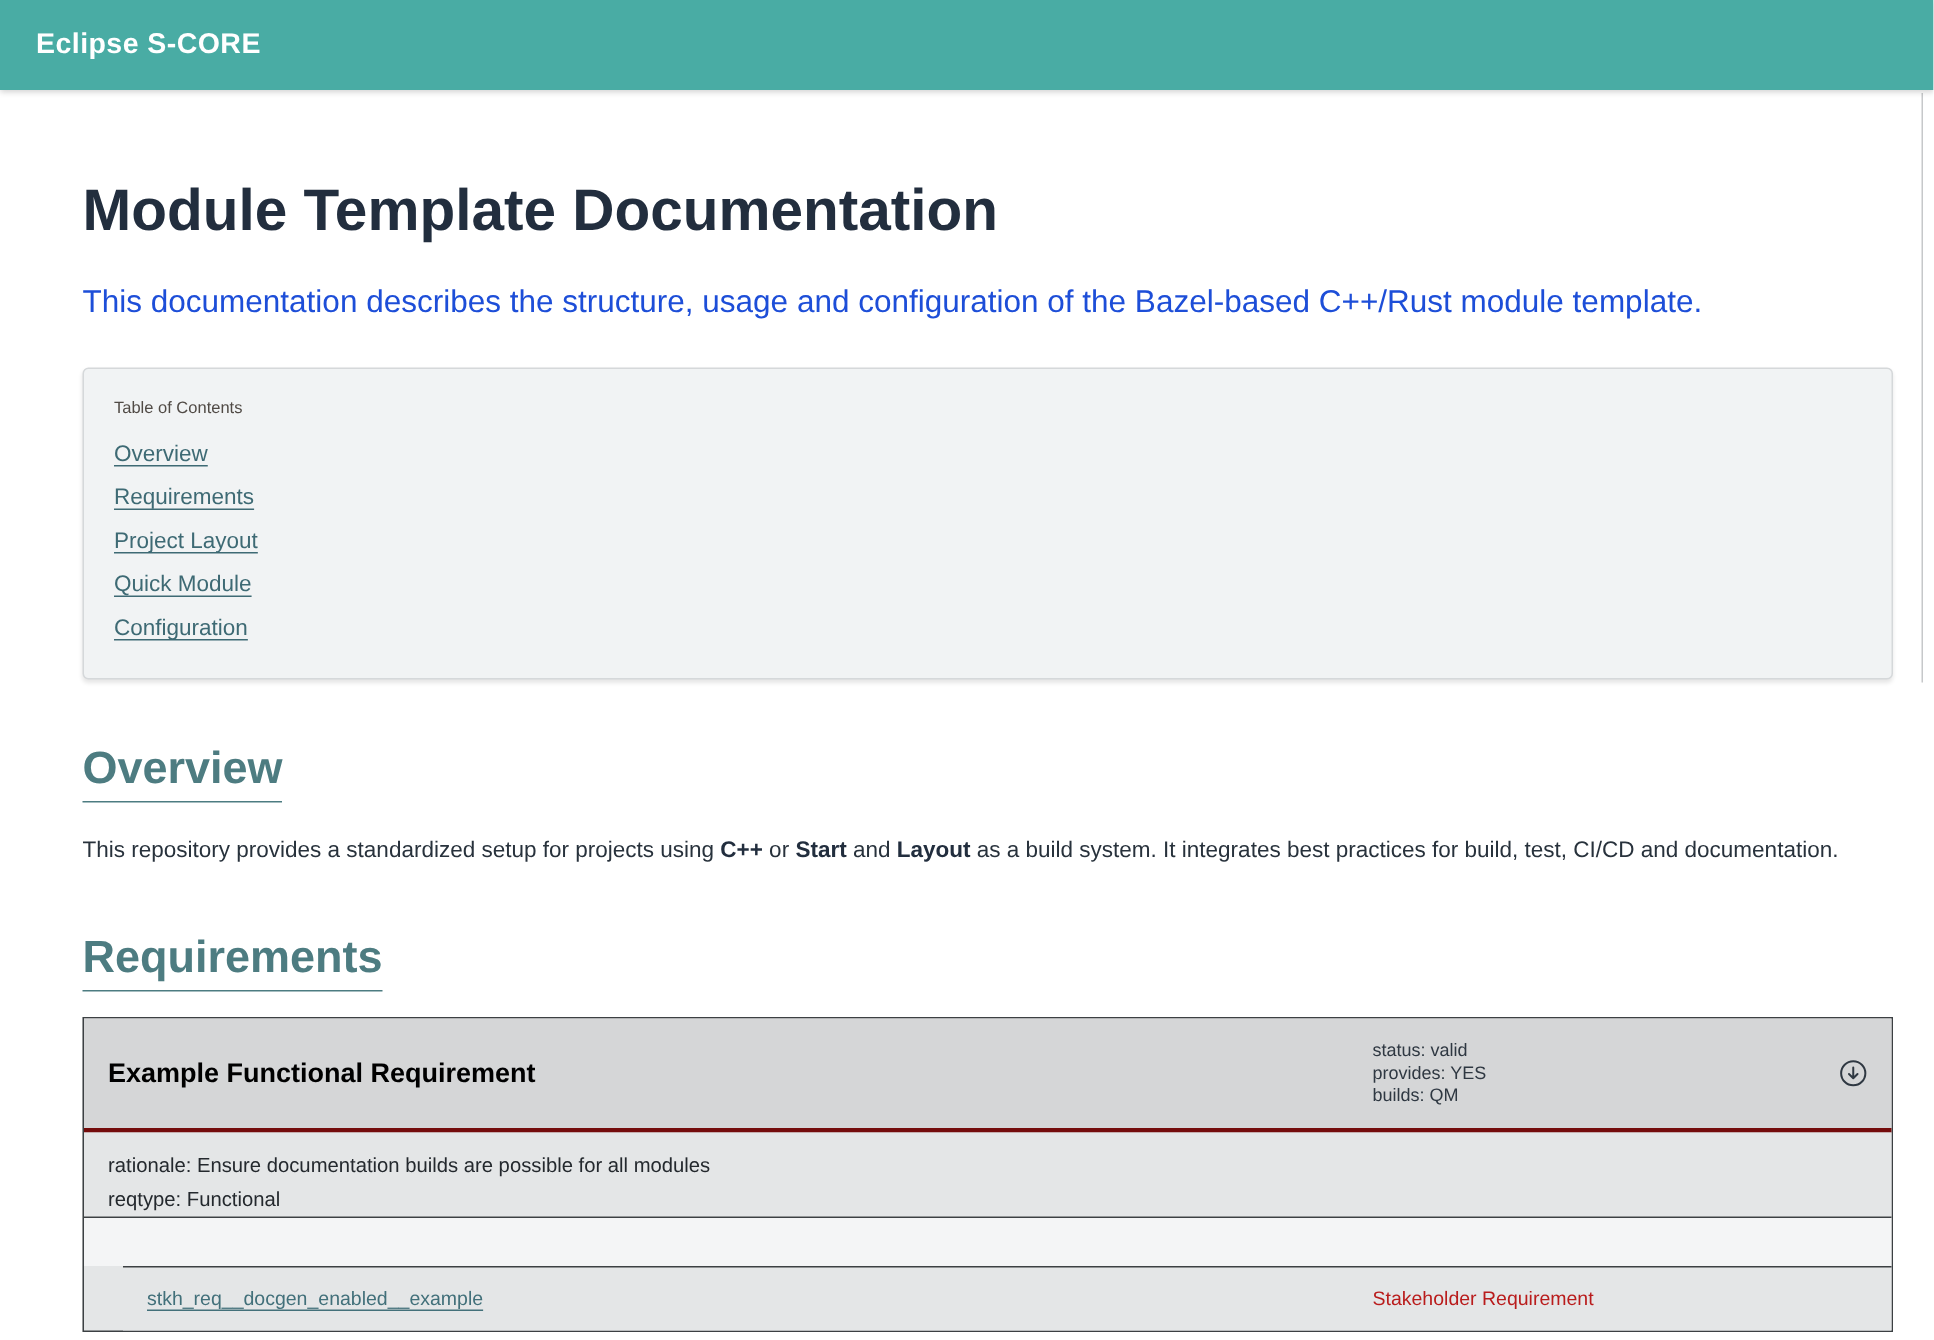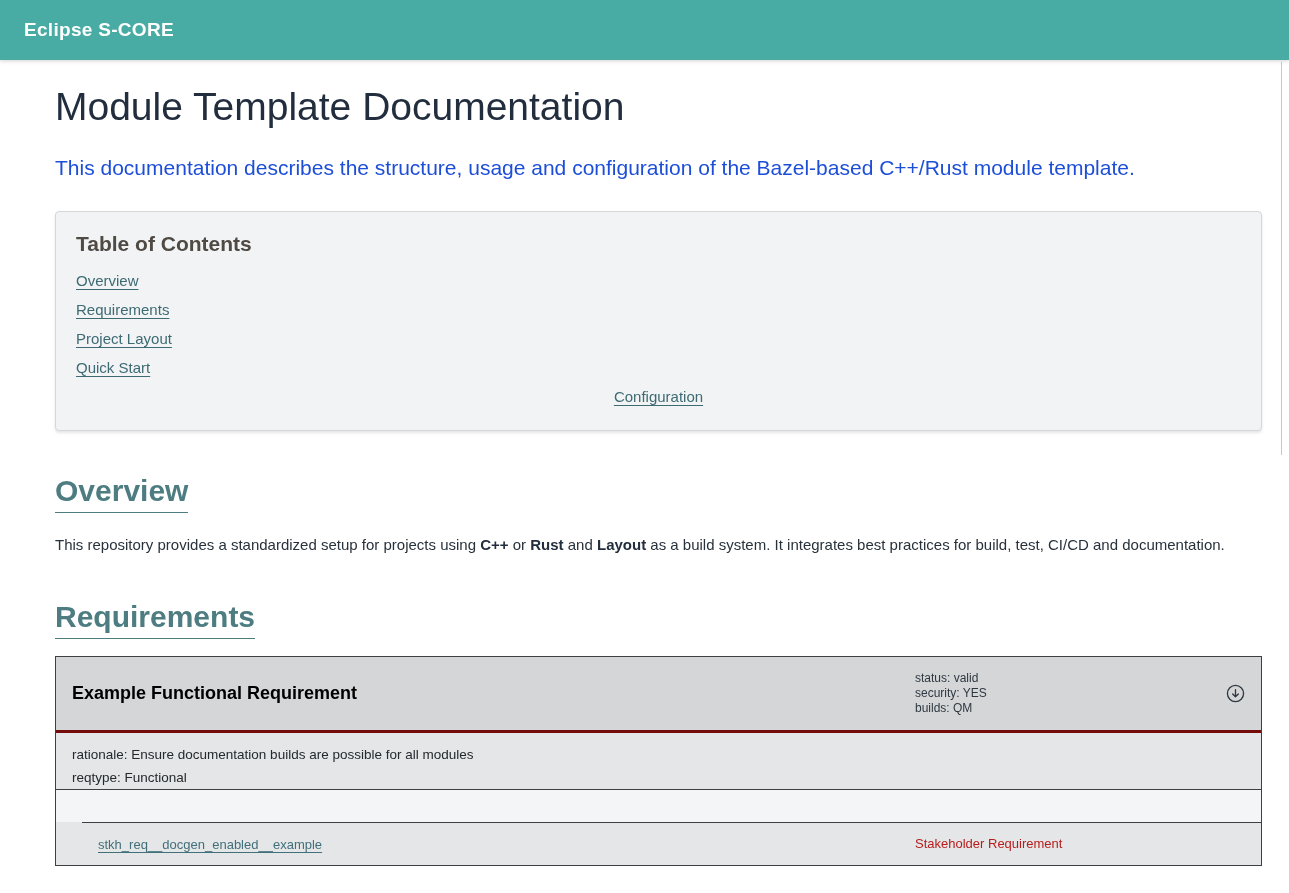--- a/index.html
+++ b/index.html
@@ -26,51 +26,51 @@
     color: #ffffff;
     font-size: 19px;
     font-weight: 800;
     letter-spacing: 0.3px;
   }
   
   .content {
     padding: 0 27px 0 55px;
   }
   h1.page-title {
-    margin-top: 24px;
+    margin-top: 58px;
     font-size: 39px;
     line-height: 1.2;
-    font-weight: 400;
+    font-weight: 700;
     color: #222e3e;
   }
   p.intro {
     margin-top: 25px;
     font-size: 21px;
     color: #1d4ed8;
   }
   
   .toc-box {
     margin-top: 31px;
     background: #f1f3f4;
     border: 1px solid #d5d8da;
     border-radius: 4px;
     box-shadow: 0 2px 3px rgba(0,0,0,0.10);
     padding: 20px 20px 24px 20px;
   }
   .toc-title {
-    font-size: 21px;
-    font-weight: 700;
+    font-size: 11px;
+    font-weight: 400;
     color: #504a45;
   }
   .toc-list {
     list-style: none;
     margin-top: 16px;
   }
   .toc-list li { margin-bottom: 11px; line-height: 18px; }
-  .toc-list li:last-child { margin-bottom: 0; text-align: center; }
+  .toc-list li:last-child { margin-bottom: 0; }
   .toc-list a {
     color: #3e6a74;
     font-size: 15px;
     text-decoration: underline;
     text-underline-offset: 3px;
     cursor: pointer;
   }
   
   h2.section-heading {
     font-size: 30px;
@@ -180,39 +180,39 @@
   <h1 class="page-title">Module Template Documentation</h1>
 
   <p class="intro">This documentation describes the structure, usage and configuration of the Bazel-based C++/Rust module template.</p>
 
   <div class="toc-box">
     <div class="toc-title">Table of Contents</div>
     <ul class="toc-list">
         <li><a href="#">Overview</a></li>
         <li><a href="#">Requirements</a></li>
         <li><a href="#">Project Layout</a></li>
-        <li><a href="#">Quick Start</a></li>
+        <li><a href="#">Quick Module</a></li>
         <li><a href="#">Configuration</a></li>
       </ul>
   </div>
 
   <div class="section-overview">
     <h2 class="section-heading">Overview</h2>
-    <p class="section-text"><span>This repository provides a standardized setup for projects using </span><strong>C++</strong><span> or </span><strong>Rust</strong><span> and </span><strong>Layout</strong><span> as a build system. It integrates best practices for build, test, CI/CD and documentation.</span></p>
+    <p class="section-text"><span>This repository provides a standardized setup for projects using </span><strong>C++</strong><span> or </span><strong>Start</strong><span> and </span><strong>Layout</strong><span> as a build system. It integrates best practices for build, test, CI/CD and documentation.</span></p>
   </div>
 
   <div class="section-requirements">
     <h2 class="section-heading">Requirements</h2>
 
     <div class="req-card">
       <div class="req-header">
         <div class="req-title">Example Functional Requirement</div>
         <div class="req-meta">
             <div>status: valid</div>
-            <div>security: YES</div>
+            <div>provides: YES</div>
             <div>builds: QM</div>
           </div>
         <div class="req-collapse">
           <span>
             <svg width="19" height="19" viewBox="0 0 20 20" fill="none">
               <circle cx="10" cy="10" r="8.5" stroke="#2f3842" stroke-width="1.4"></circle>
               <path d="M10 6v7M7 10.5L10 13.5l3-3" stroke="#2f3842" stroke-width="1.4" stroke-linecap="round" stroke-linejoin="round" fill="none"></path>
             </svg>
           </span>
         </div>

